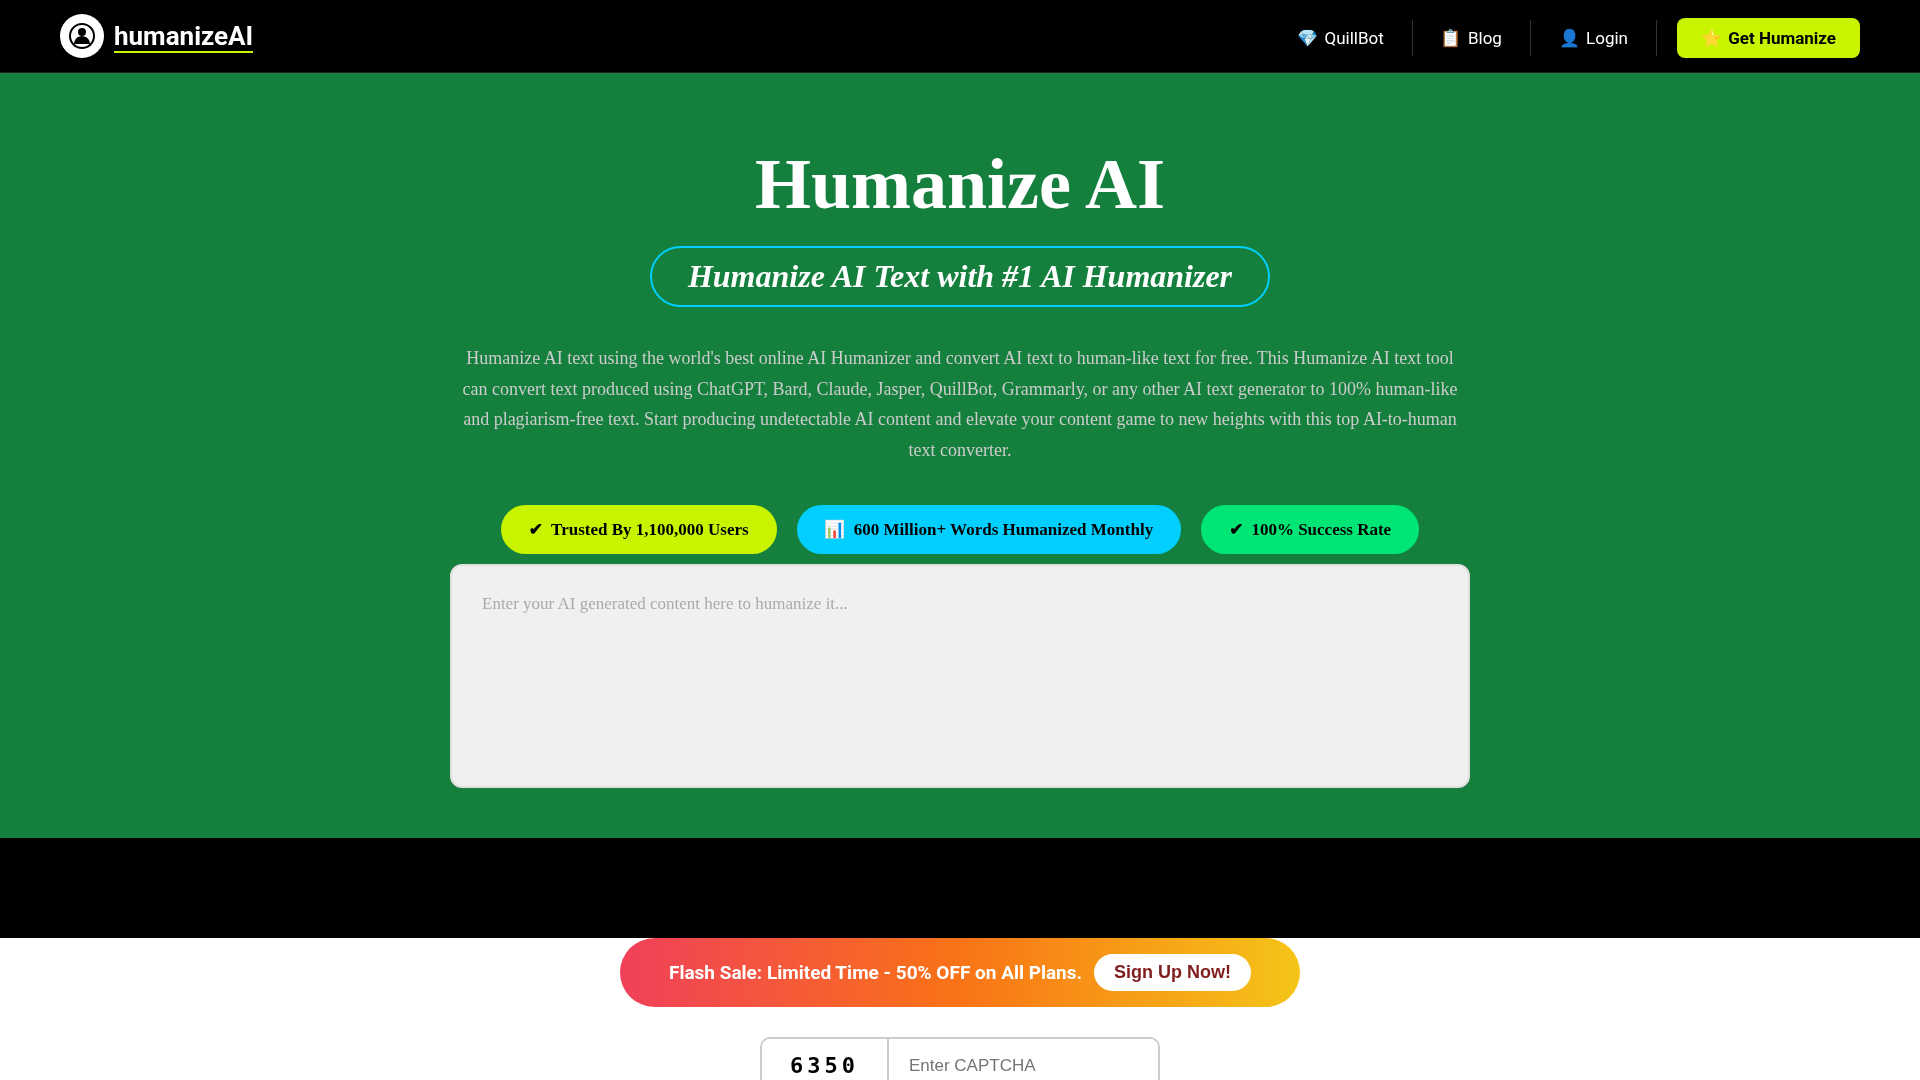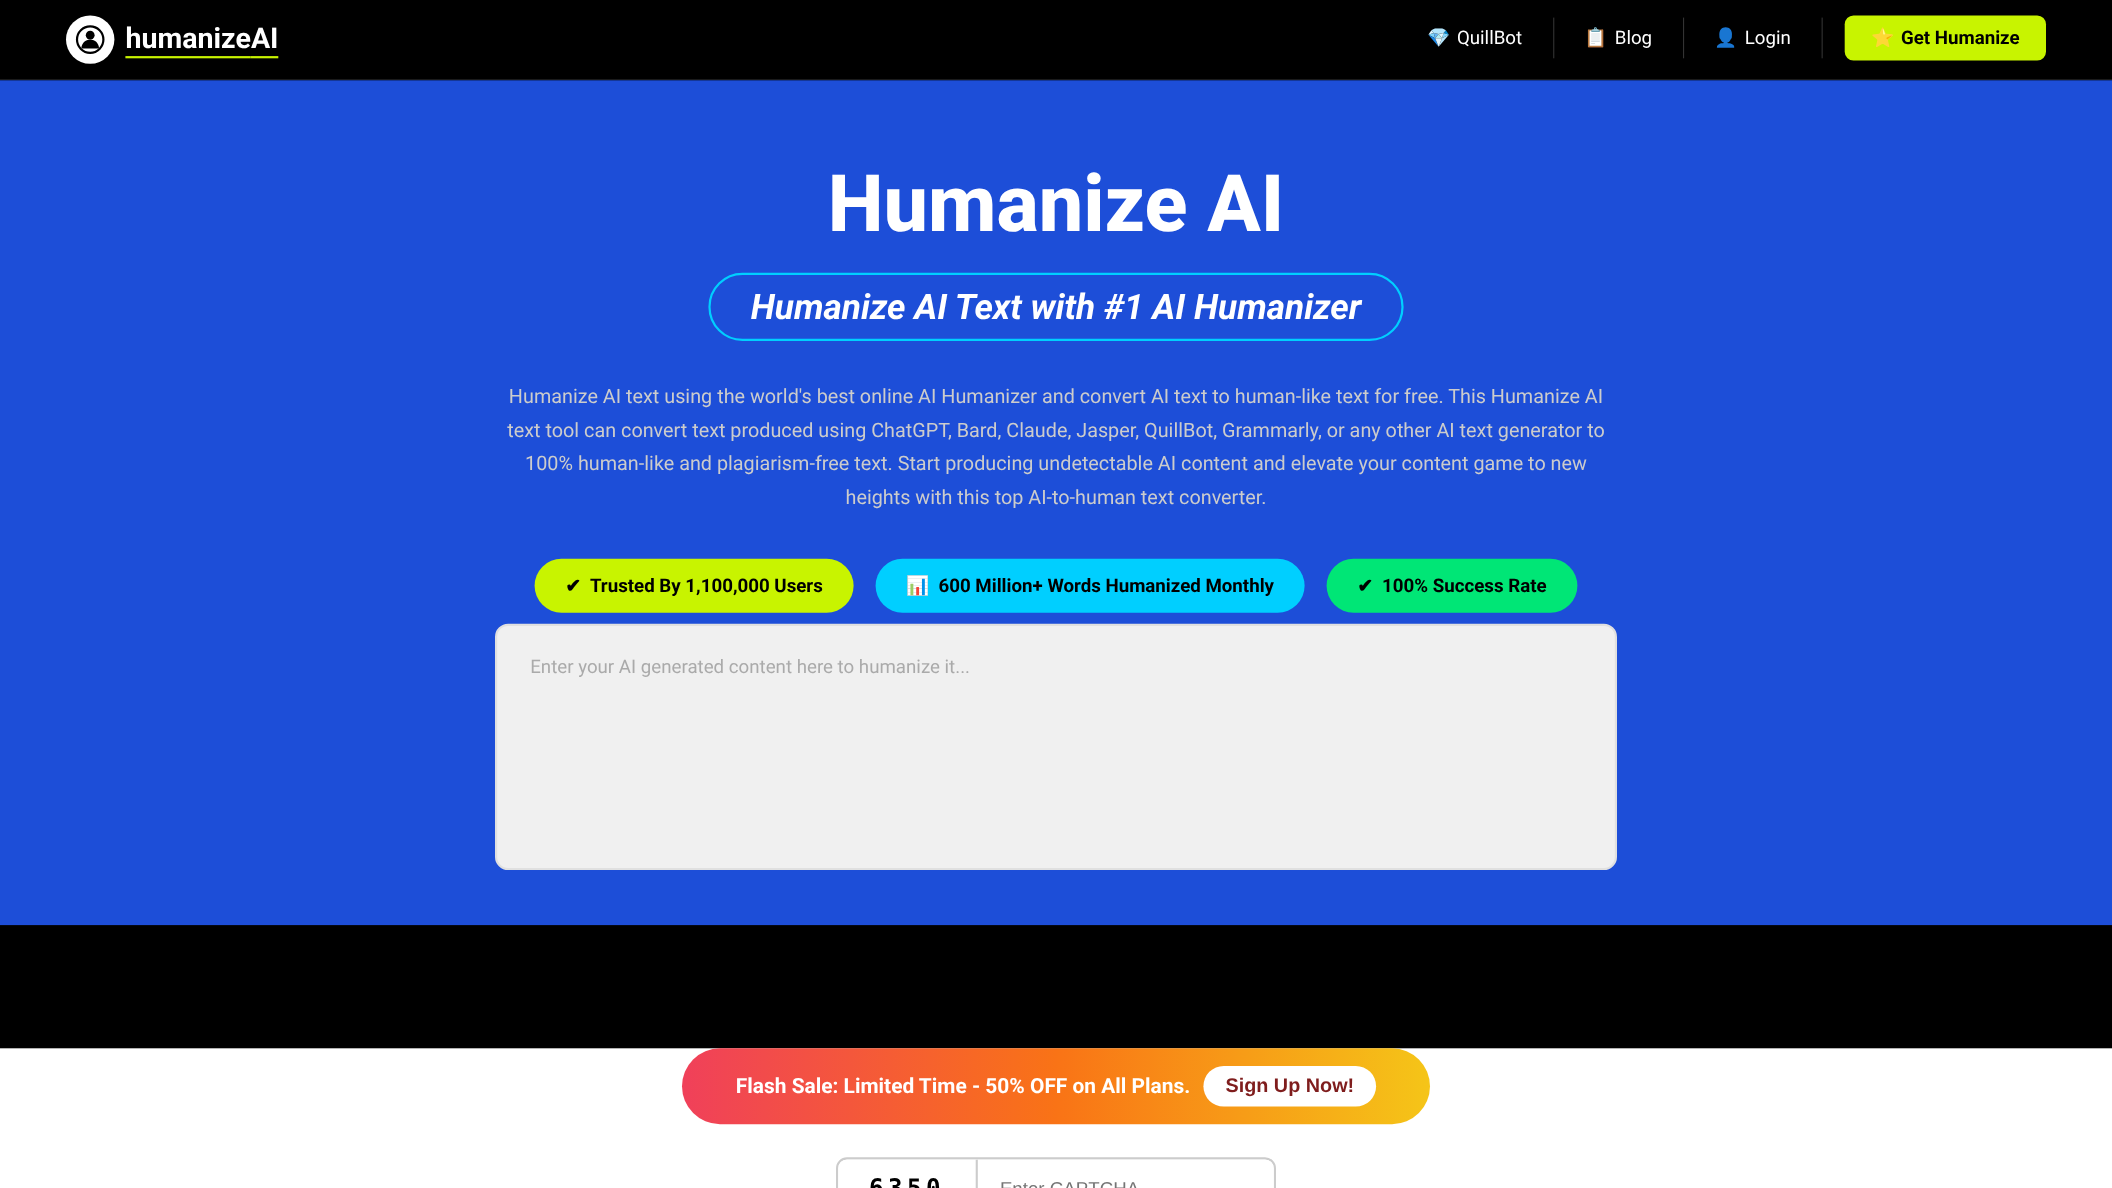--- a/index.html
+++ b/index.html
@@ -8,21 +8,21 @@
       background: #000;
       color: #fff;
       min-height: 1080px;
       width: 1920px;
       overflow-x: hidden;
     }
 
     
     nav {
       display: flex;
-      align-items: flex-start;
+      align-items: flex-end;
       justify-content: space-between;
       padding: 14px 60px;
       border-bottom: 1px solid #222;
     }
     .nav-logo {
       display: flex;
       align-items: center;
       gap: 10px;
       text-decoration: none;
       color: #fff;
@@ -72,23 +72,24 @@
       text-decoration: none;
       font-size: 17px;
       display: flex;
       align-items: center;
       gap: 6px;
       margin-left: 20px;
     }
 
     
     .hero {
-      background: #1d4ed8;
+      background: #15803d;
       padding: 70px 12px 50px;
       text-align: center;
+      font-family: Liberation Serif, serif;
     }
     .hero h1 {
       font-size: 72px;
       font-weight: 800;
       color: #fff;
       margin-bottom: 20px;
     }
     .hero-subtitle {
       display: inline-block;
       background: transparent;
@@ -171,21 +172,21 @@
       border: 2px solid #e0e0e0;
       border-radius: 12px;
       position: relative;
       margin-top: -30px;
       z-index: 10;
     }
 
     
     .flash-banner {
       max-width: 680px;
-      margin: 52px auto 30px;
+      margin: 40px auto 30px;
       background: linear-gradient(to right, #f0405a, #f97316, #f5c518);
       border-radius: 50px;
       padding: 16px 32px;
       text-align: center;
       font-size: 19px;
       font-weight: 700;
       color: #fff;
       display: flex;
       align-items: center;
       justify-content: center;

